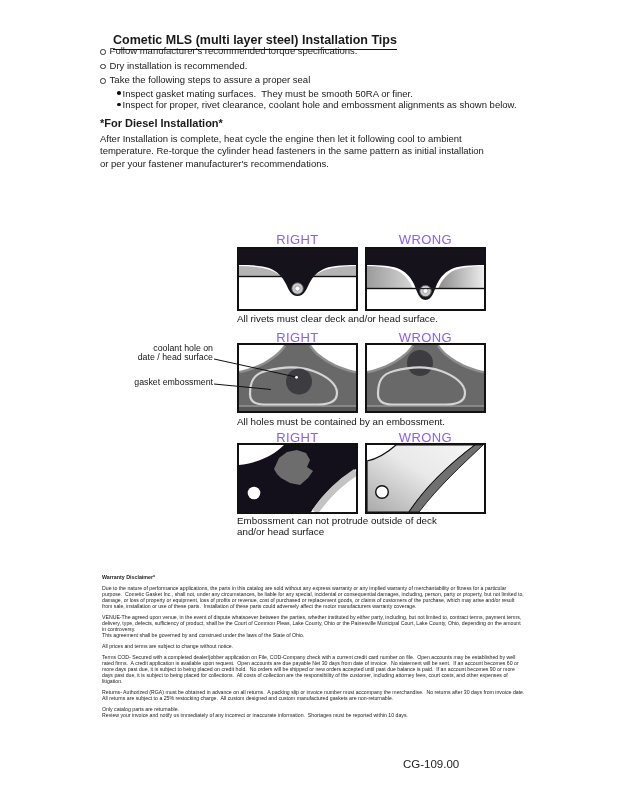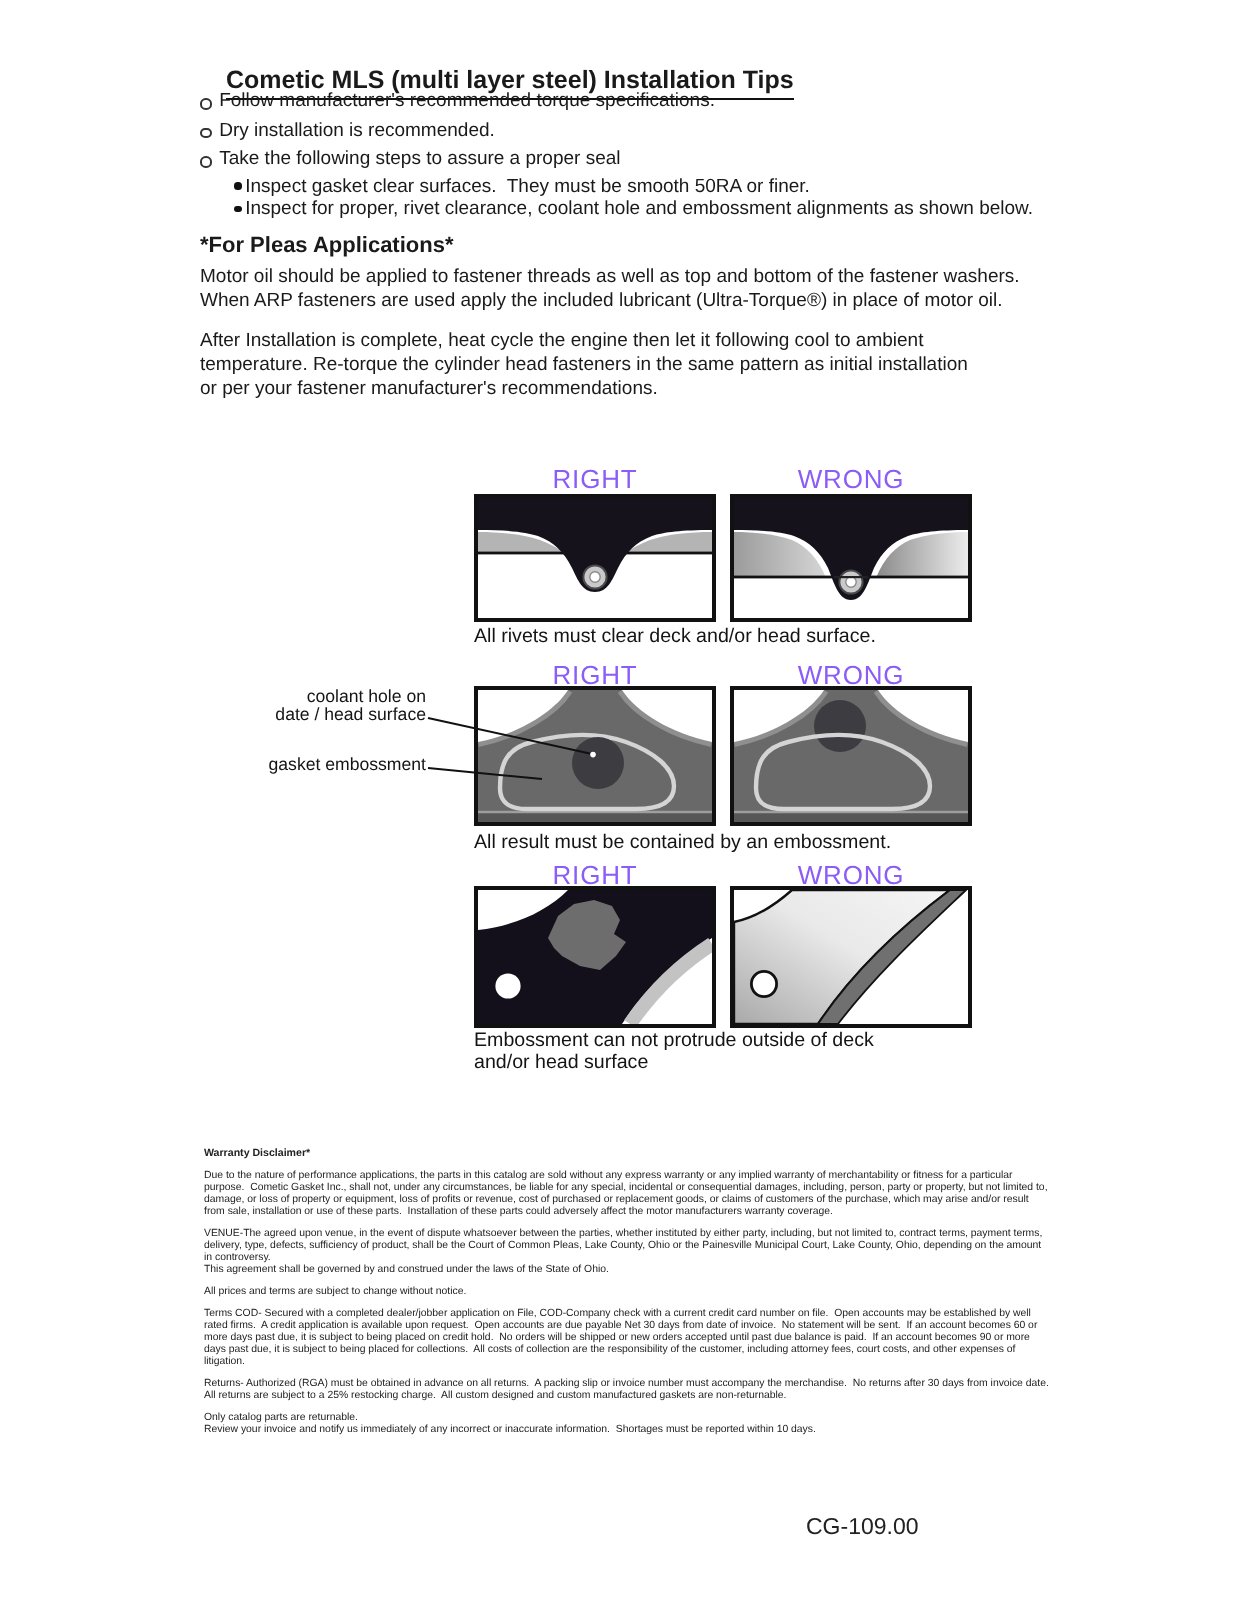--- a/index.html
+++ b/index.html
@@ -52,34 +52,30 @@
     <div class="tip-row">
       <span class="obullet"></span>
       <span class="pre">Dry installation is recommended.</span>
     </div>
     <div class="tip-row">
       <span class="obullet"></span>
       <span class="pre">Take the following steps to assure a proper seal</span>
     </div>
     <div class="sub-row">
       <span class="fbullet"></span>
-      <span class="pre">Inspect gasket clear surfaces.  They must be smooth 50RA or finer.</span>
+      <span class="pre">Inspect gasket mating surfaces.  They must be smooth 50RA or finer.</span>
     </div>
     <div class="sub-row">
       <span class="fbullet"></span>
       <span class="pre">Inspect for proper, rivet clearance, coolant hole and embossment alignments as shown below.</span>
     </div>
   </div>
 
   <div class="abs diesel">
-    <h2>*For Pleas Applications*</h2>
-    <div class="pgap7">
-      <div class="pline pre">Motor oil should be applied to fastener threads as well as top and bottom of the fastener washers.</div>
-      <div class="pline pre">When ARP fasteners are used apply the included lubricant (Ultra-Torque®) in place of motor oil.</div>
-    </div>
+    <h2>*For Diesel Installation*</h2>
     <div class="pgap8">
       <div class="pline pre">After Installation is complete, heat cycle the engine then let it following cool to ambient</div>
       <div class="pline pre">temperature. Re-torque the cylinder head fasteners in the same pattern as initial installation</div>
       <div class="pline pre">or per your fastener manufacturer's recommendations.</div>
     </div>
   </div>
 
   <div class="abs dg-label" style="left:237px;top:232px;">RIGHT</div>
   <div class="abs dg-label" style="left:365px;top:232px;">WRONG</div>
 
@@ -150,21 +146,21 @@
     <rect x="2" y="62.4" width="117" height="1.2" fill="#9e9e9e"></rect>
     <path d="M47,2 C40,13 22,24 2,28" stroke="#8f8f8f" stroke-width="5" fill="none"></path>
     <path d="M74,2 C81,13 99,24 119,28" stroke="#8f8f8f" stroke-width="5" fill="none"></path>
     <path d="M2,2 L47,2 C40,13 22,24 2,28 Z" fill="#ffffff"></path>
     <path d="M119,2 L74,2 C81,13 99,24 119,28 Z" fill="#ffffff"></path>
     <circle cx="55" cy="20" r="13" fill="#3c3c41"></circle>
     <path d="M13,51 C13,38 17,31 29,28 C46,23.5 62,23 76,28 C90,33 100,41 100,50 C100,58 93,61.5 81,61.5 L27,61.5 C17,61.5 13,58 13,51 Z" fill="none" stroke="#d4d4d4" stroke-width="2.2"></path>
     <rect x="1" y="1" width="119" height="68" fill="none" stroke="#111" stroke-width="2"></rect>
   </svg>
 
-  <div class="abs dg-caption pre" style="left:237px;top:417px;">All result must be contained by an embossment.</div>
+  <div class="abs dg-caption pre" style="left:237px;top:417px;">All holes must be contained by an embossment.</div>
 
   <svg class="abs overlay" width="618" height="560" viewBox="0 0 618 560">
     <line x1="214" y1="359" x2="296" y2="377" stroke="#111" stroke-width="1"></line>
     <circle cx="296.5" cy="377.3" r="1.4" fill="#fff"></circle>
     <line x1="214" y1="384" x2="271" y2="389.5" stroke="#111" stroke-width="1"></line>
   </svg>
 
   <div class="abs dg-label" style="left:237px;top:430px;">RIGHT</div>
   <div class="abs dg-label" style="left:365px;top:430px;">WRONG</div>
 

